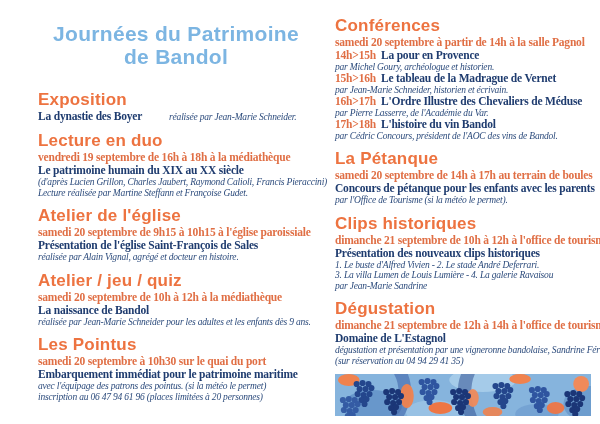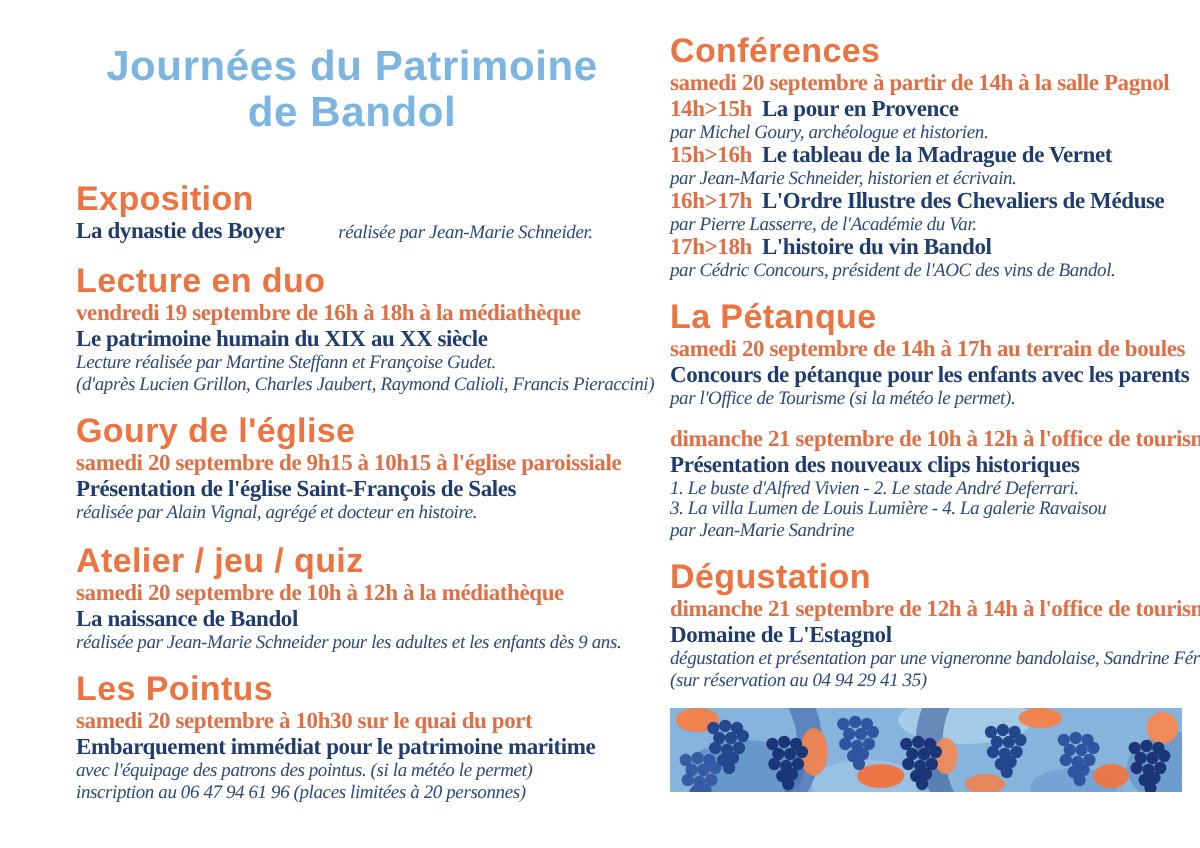--- a/index.html
+++ b/index.html
@@ -56,26 +56,26 @@
       <h2 class="hd">Exposition</h2>
       <div class="evt">
         <span>La dynastie des Boyer</span><span class="note inline-note">réalisée par Jean-Marie Schneider.</span>
       </div>
     </section>
 
     <section>
       <h2 class="hd">Lecture en duo</h2>
       <div class="date">vendredi 19 septembre de 16h à 18h à la médiathèque</div>
       <div class="evt">Le patrimoine humain du XIX au XX siècle</div>
+      <div class="note">(d'après Lucien Grillon, Charles Jaubert, Raymond Calioli, Francis Pieraccini)</div>
       <div class="note">Lecture réalisée par Martine Steffann et Françoise Gudet.</div>
-      <div class="note">(d'après Lucien Grillon, Charles Jaubert, Raymond Calioli, Francis Pieraccini)</div>
     </section>
 
     <section>
-      <h2 class="hd">Goury de l'église</h2>
+      <h2 class="hd">Atelier de l'église</h2>
       <div class="date">samedi 20 septembre de 9h15 à 10h15 à l'église paroissiale</div>
       <div class="evt">Présentation de l'église Saint-François de Sales</div>
       <div class="note">réalisée par Alain Vignal, agrégé et docteur en histoire.</div>
     </section>
 
     <section>
       <h2 class="hd">Atelier / jeu / quiz</h2>
       <div class="date">samedi 20 septembre de 10h à 12h à la médiathèque</div>
       <div class="evt">La naissance de Bandol</div>
       <div class="note">réalisée par Jean-Marie Schneider pour les adultes et les enfants dès 9 ans.</div>
@@ -123,20 +123,21 @@
     </section>
 
     <section>
       <h2 class="hd">La Pétanque</h2>
       <div class="date">samedi 20 septembre de 14h à 17h au terrain de boules</div>
       <div class="evt">Concours de pétanque pour les enfants avec les parents</div>
       <div class="note">par l'Office de Tourisme (si la météo le permet).</div>
     </section>
 
     <section>
+      <h2 class="hd">Clips historiques</h2>
       <div class="date">dimanche 21 septembre de 10h à 12h à l'office de tourisme</div>
       <div class="evt">Présentation des nouveaux clips historiques</div>
       <div class="note">1. Le buste d'Alfred Vivien  -  2. Le stade André Deferrari.</div>
       <div class="note">3. La villa Lumen de Louis Lumière  -  4. La galerie Ravaisou</div>
       <div class="note">par Jean-Marie Sandrine</div>
     </section>
 
     <section>
       <h2 class="hd">Dégustation</h2>
       <div class="date">dimanche 21 septembre de 12h à 14h à l'office de tourisme</div>

